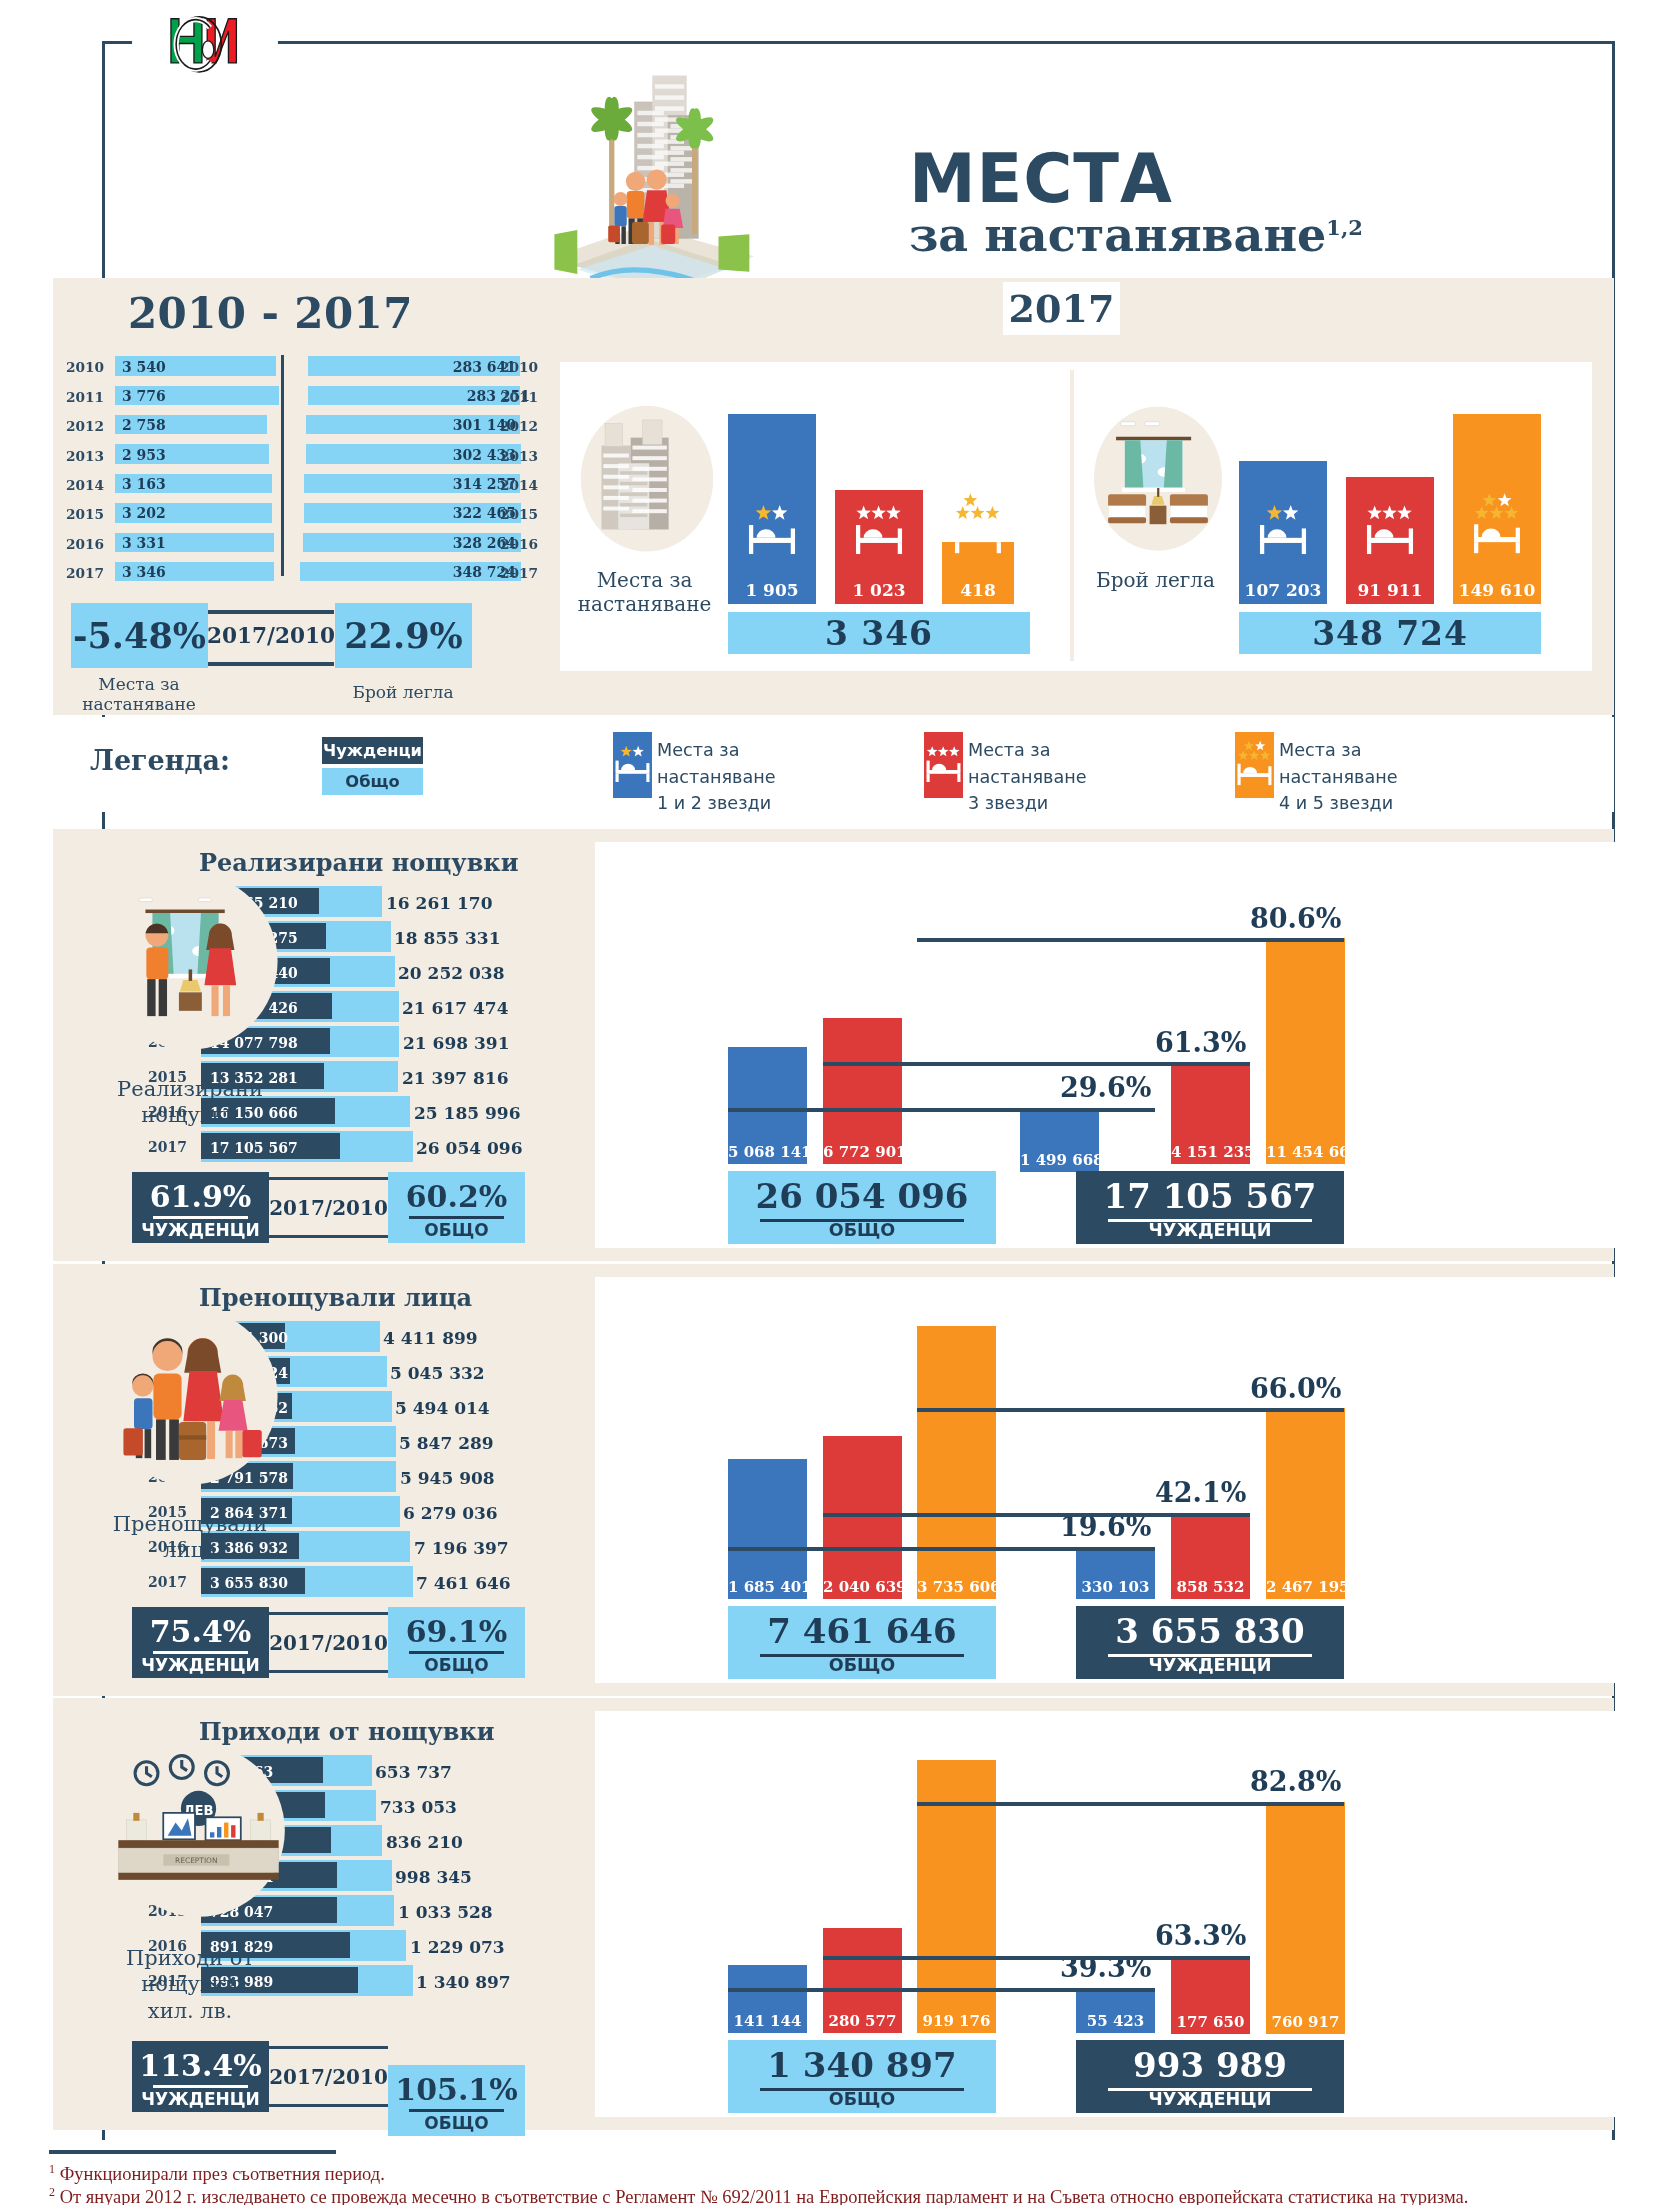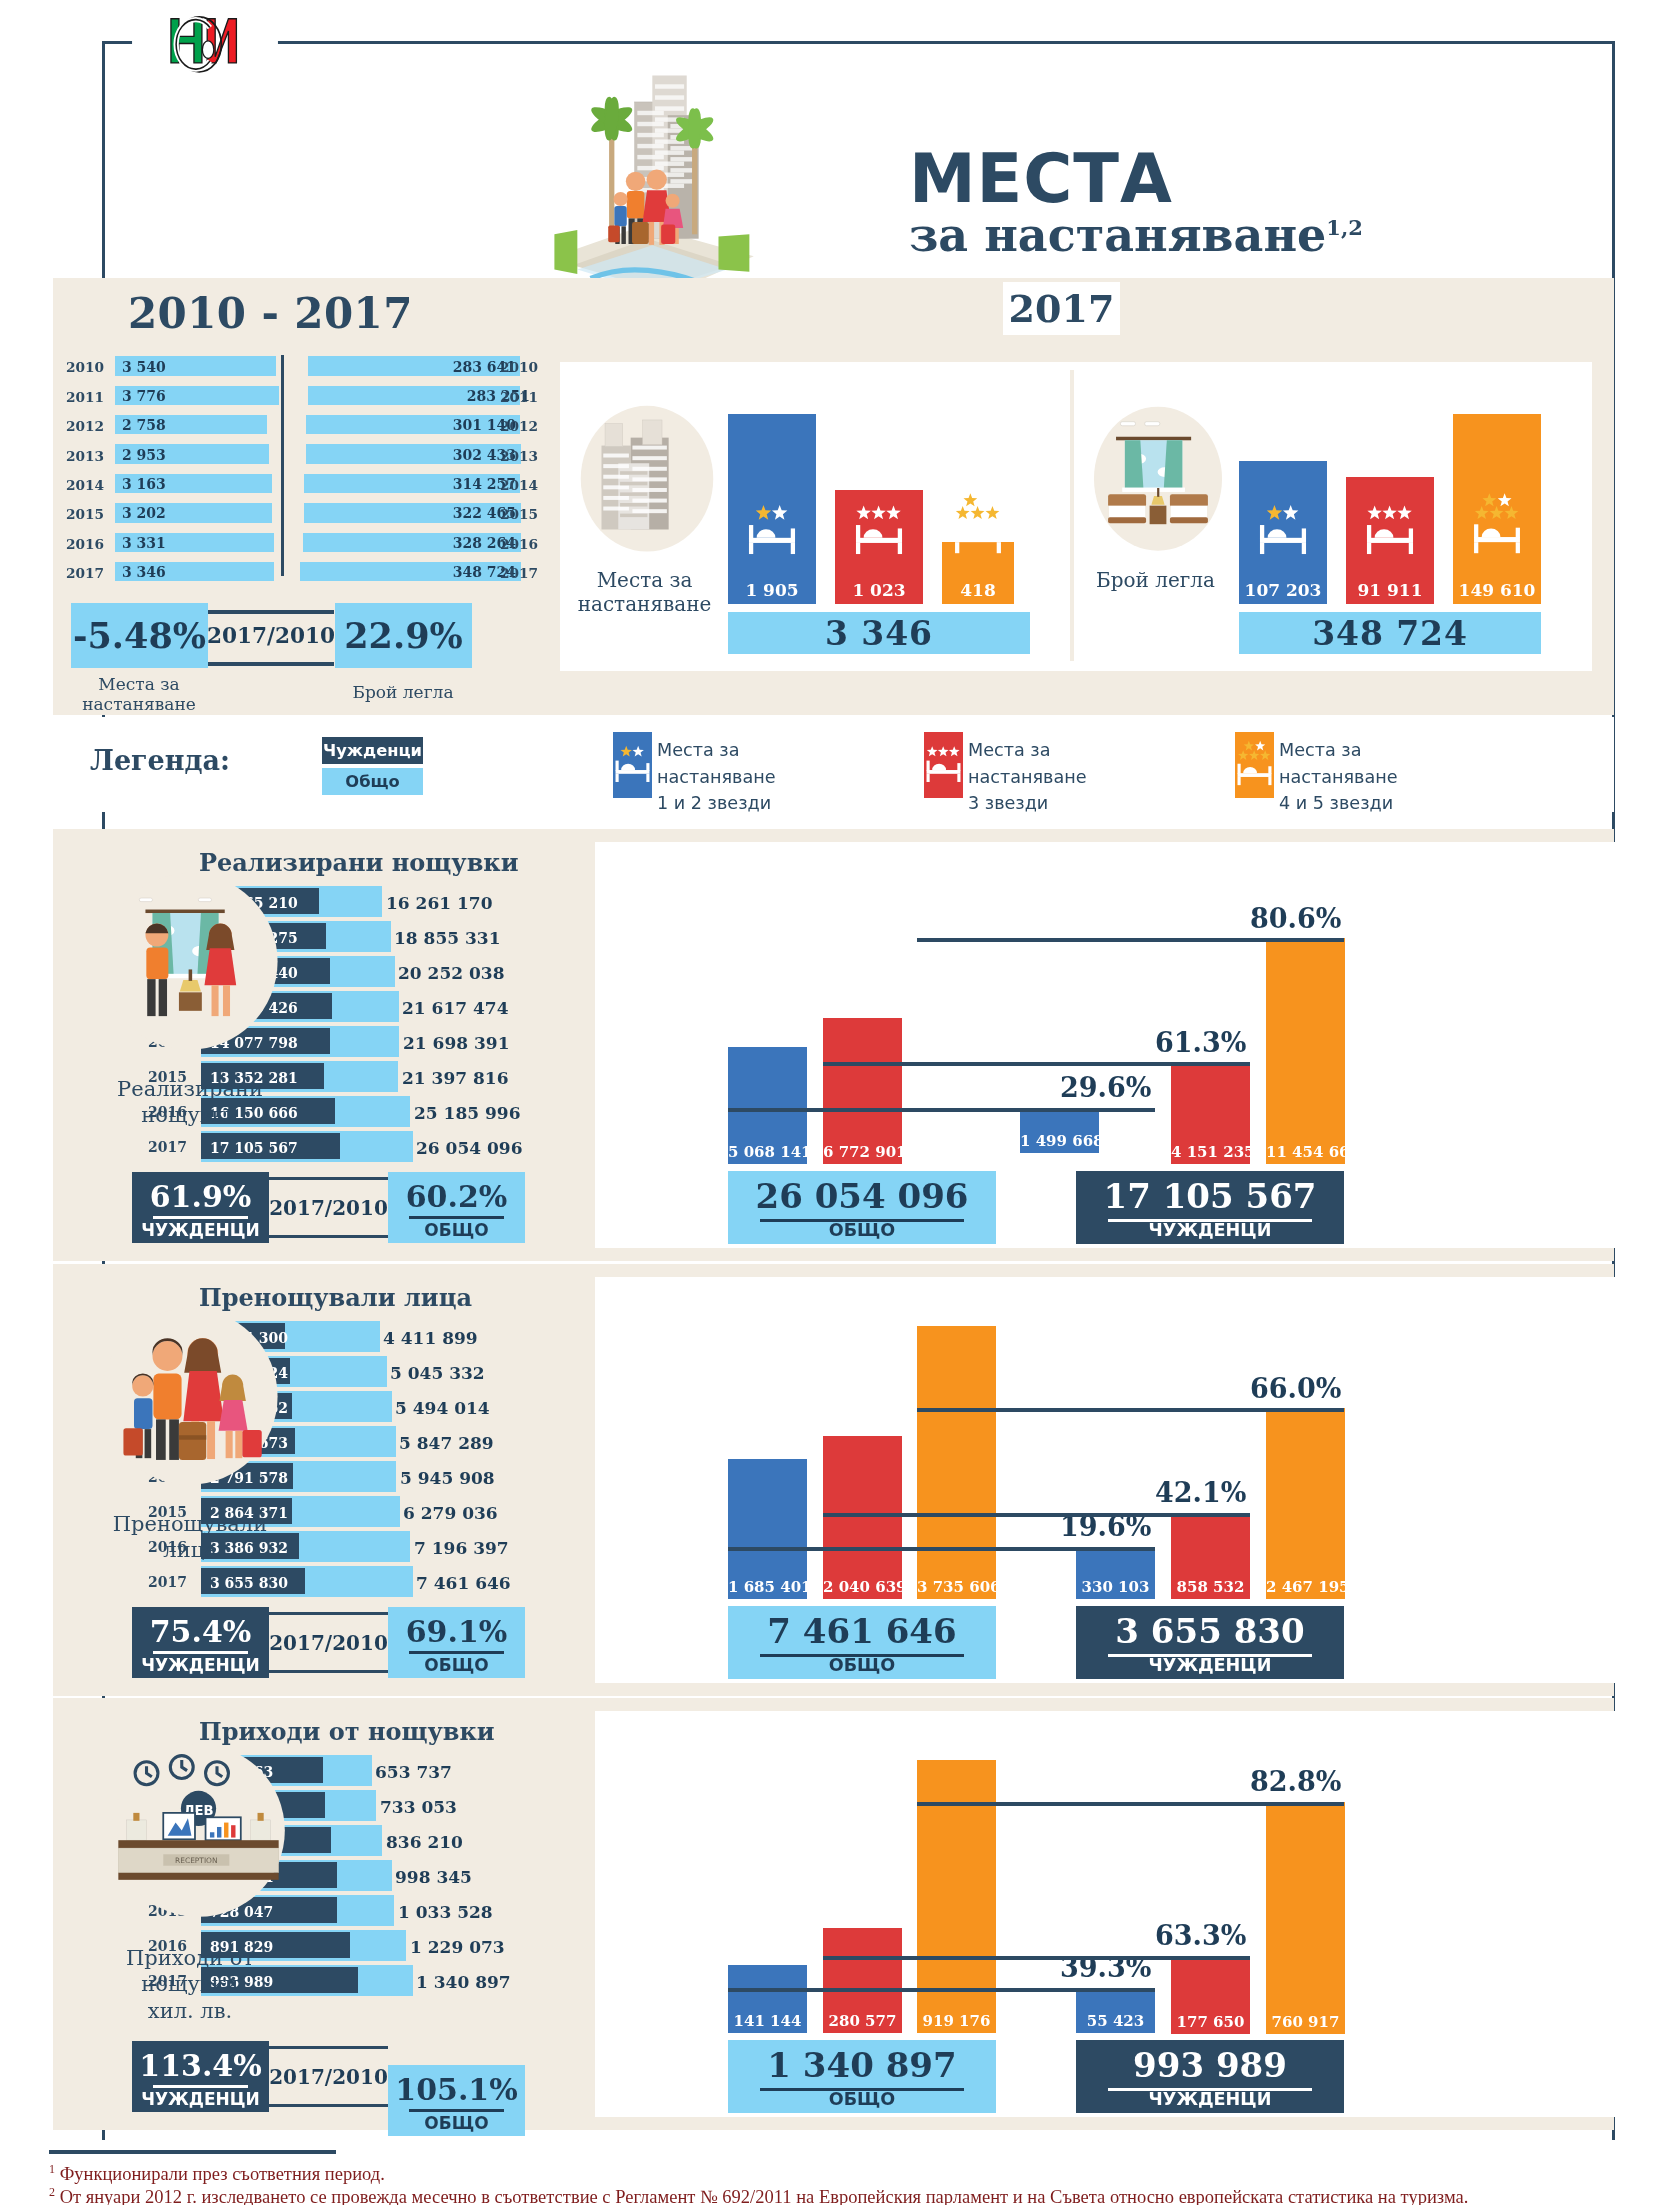--- a/index.html
+++ b/index.html
@@ -647,21 +647,21 @@
             <path d="M196,252 L228,252 L236,278 L188,278 Z" fill="#e8c96b"></path>
             <rect x="208" y="228" width="8" height="26" fill="#6b4a2e"></rect>
           </svg></div>
         <div class="sec-cap">Реализирани<br>нощувки</div>
         <div class="gbar" style="left:675px;top:218px;width:79px;height:117px;background:#3b75bb;">
           <div class="gl">5 068 141</div>
         </div>
         <div class="gbar" style="left:770px;top:189px;width:79px;height:146px;background:#dd3a3a;">
           <div class="gl">6 772 901</div>
         </div>
-        <div class="gbar" style="left:967px;top:279px;width:79px;height:45px;background:#3b75bb;">
+        <div class="gbar" style="left:967px;top:279px;width:79px;height:64px;background:#3b75bb;">
           <div class="gl">1 499 668</div>
         </div>
         <div class="gbar" style="left:1118px;top:233px;width:79px;height:102px;background:#dd3a3a;">
           <div class="gl">4 151 235</div>
         </div>
         <div class="gbar" style="left:1213px;top:109px;width:79px;height:226px;background:#f7931e;">
           <div class="gl">11 454 664</div>
         </div>
         <div class="pctline" style="left:675px;top:279px;width:427px;"></div>
         <div class="pctlab" style="left:1007px;top:243px;">29.6%</div>

